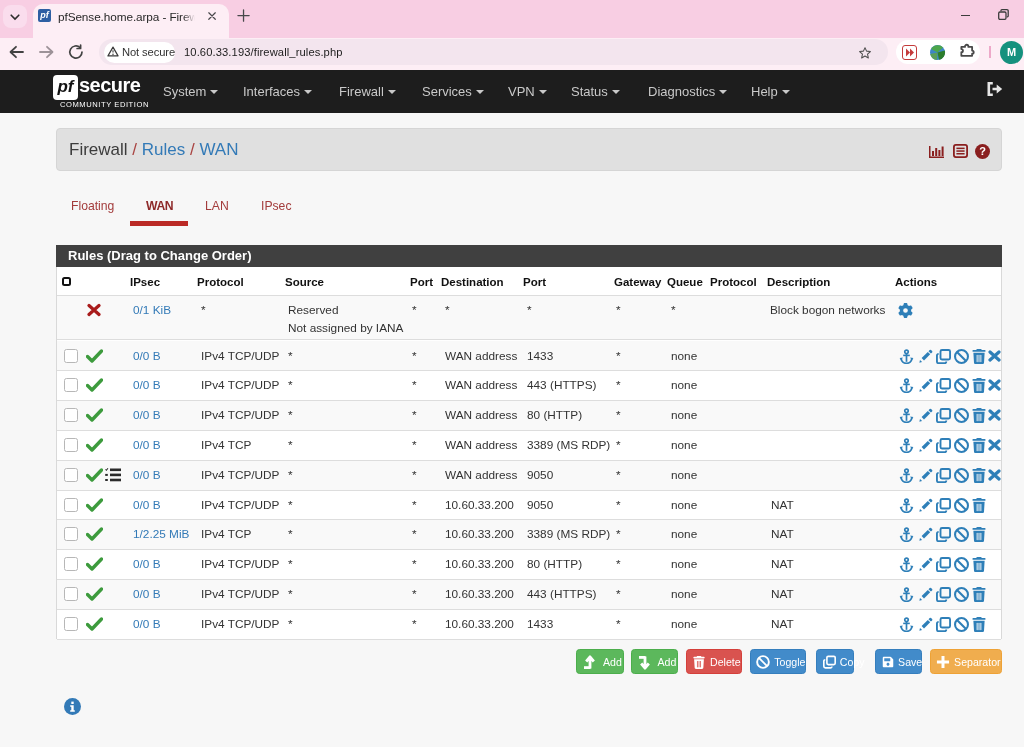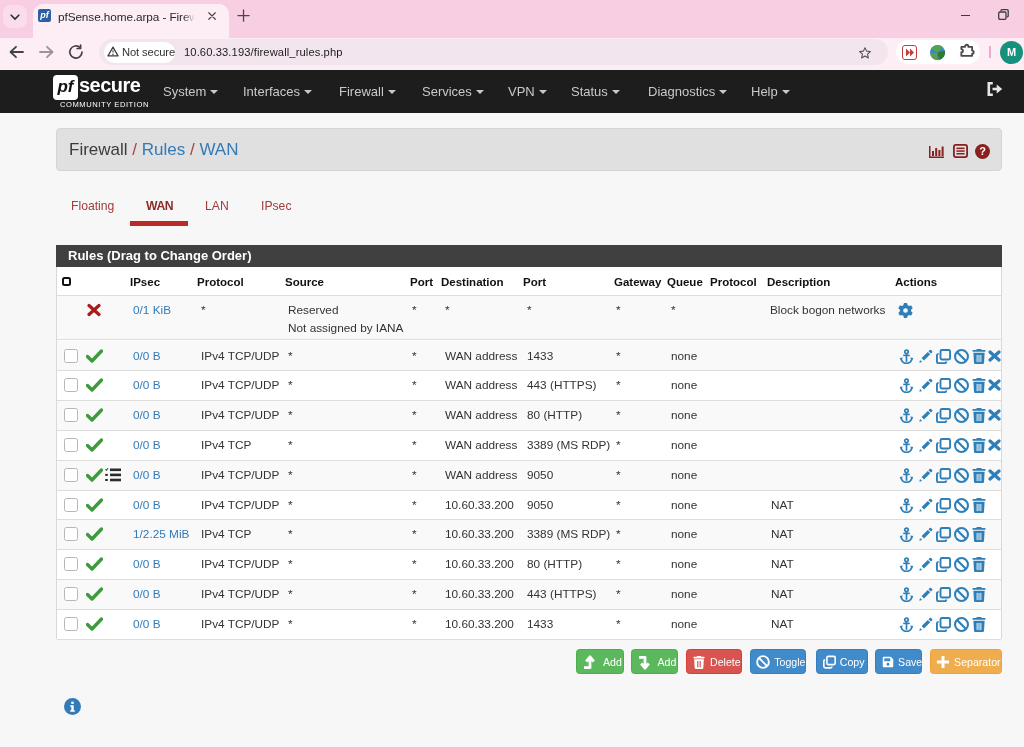--- a/index.html
+++ b/index.html
@@ -690,21 +690,21 @@
       </svg>
       <span style="position:absolute; left:23px; top:6px;">Delete</span>
     </div>
 <div class="abs" style="left:750.2px; top:649px; width:56px; height:25px; background:#428bca; border:1px solid #357ebd; border-radius:3.5px; color:#fff; font-size:10.6px; font-weight:normal;">
       <svg style="position:absolute;left:5px;top:5px" width="14" height="14" viewBox="0 0 16 16">
         <circle cx="8" cy="8" r="6.7" fill="none" stroke="#fff" stroke-width="2.2"></circle>
         <path d="M3.3 3.3 L12.7 12.7" stroke="#fff" stroke-width="2.2"></path>
       </svg>
       <span style="position:absolute; left:23px; top:6px;">Toggle</span>
     </div>
-<div class="abs" style="left:815.8px; top:649px; width:52px; height:25px; background:#428bca; border:1px solid #357ebd; border-radius:3.5px; color:#fff; font-size:10.6px; font-weight:normal;">
+<div class="abs" style="left:815.8px; top:649px; width:38px; height:25px; background:#428bca; border:1px solid #357ebd; border-radius:3.5px; color:#fff; font-size:10.6px; font-weight:normal;">
       <svg style="position:absolute;left:6px;top:5px" width="13" height="14" viewBox="0 0 16 16">
         <rect x="4.8" y="1" width="10.2" height="10.2" rx="1.6" fill="none" stroke="#fff" stroke-width="2"></rect>
         <path d="M11 13.4 a1.8 1.8 0 0 1 -1.8 1.8 H3 a2 2 0 0 1 -2 -2 V7 a1.8 1.8 0 0 1 1.8 -1.8" fill="none" stroke="#fff" stroke-width="2"></path>
       </svg>
       <span style="position:absolute; left:23px; top:6px;">Copy</span>
     </div>
 <div class="abs" style="left:875.1px; top:649px; width:47.3px; height:25px; background:#428bca; border:1px solid #357ebd; border-radius:3.5px; color:#fff; font-size:10.6px; font-weight:normal;">
       <svg style="position:absolute;left:6px;top:6px" width="12" height="12" viewBox="0 0 448 512">
         <path fill="#fff" d="M433.9 129.9l-83.9-83.9A48 48 0 0 0 316.1 32H48C21.5 32 0 53.5 0 80v352c0 26.5 21.5 48 48 48h352c26.5 0 48-21.5 48-48V163.9a48 48 0 0 0-14.1-34zM224 416c-35.3 0-64-28.7-64-64 0-35.3 28.7-64 64-64s64 28.7 64 64c0 35.3-28.7 64-64 64zm96-304.5V212c0 6.6-5.4 12-12 12H76c-6.6 0-12-5.4-12-12V108c0-6.6 5.4-12 12-12h228.5c3.2 0 6.2 1.3 8.5 3.5l3.5 3.5a12 12 0 0 1 3.5 8.5z"></path>
       </svg>

